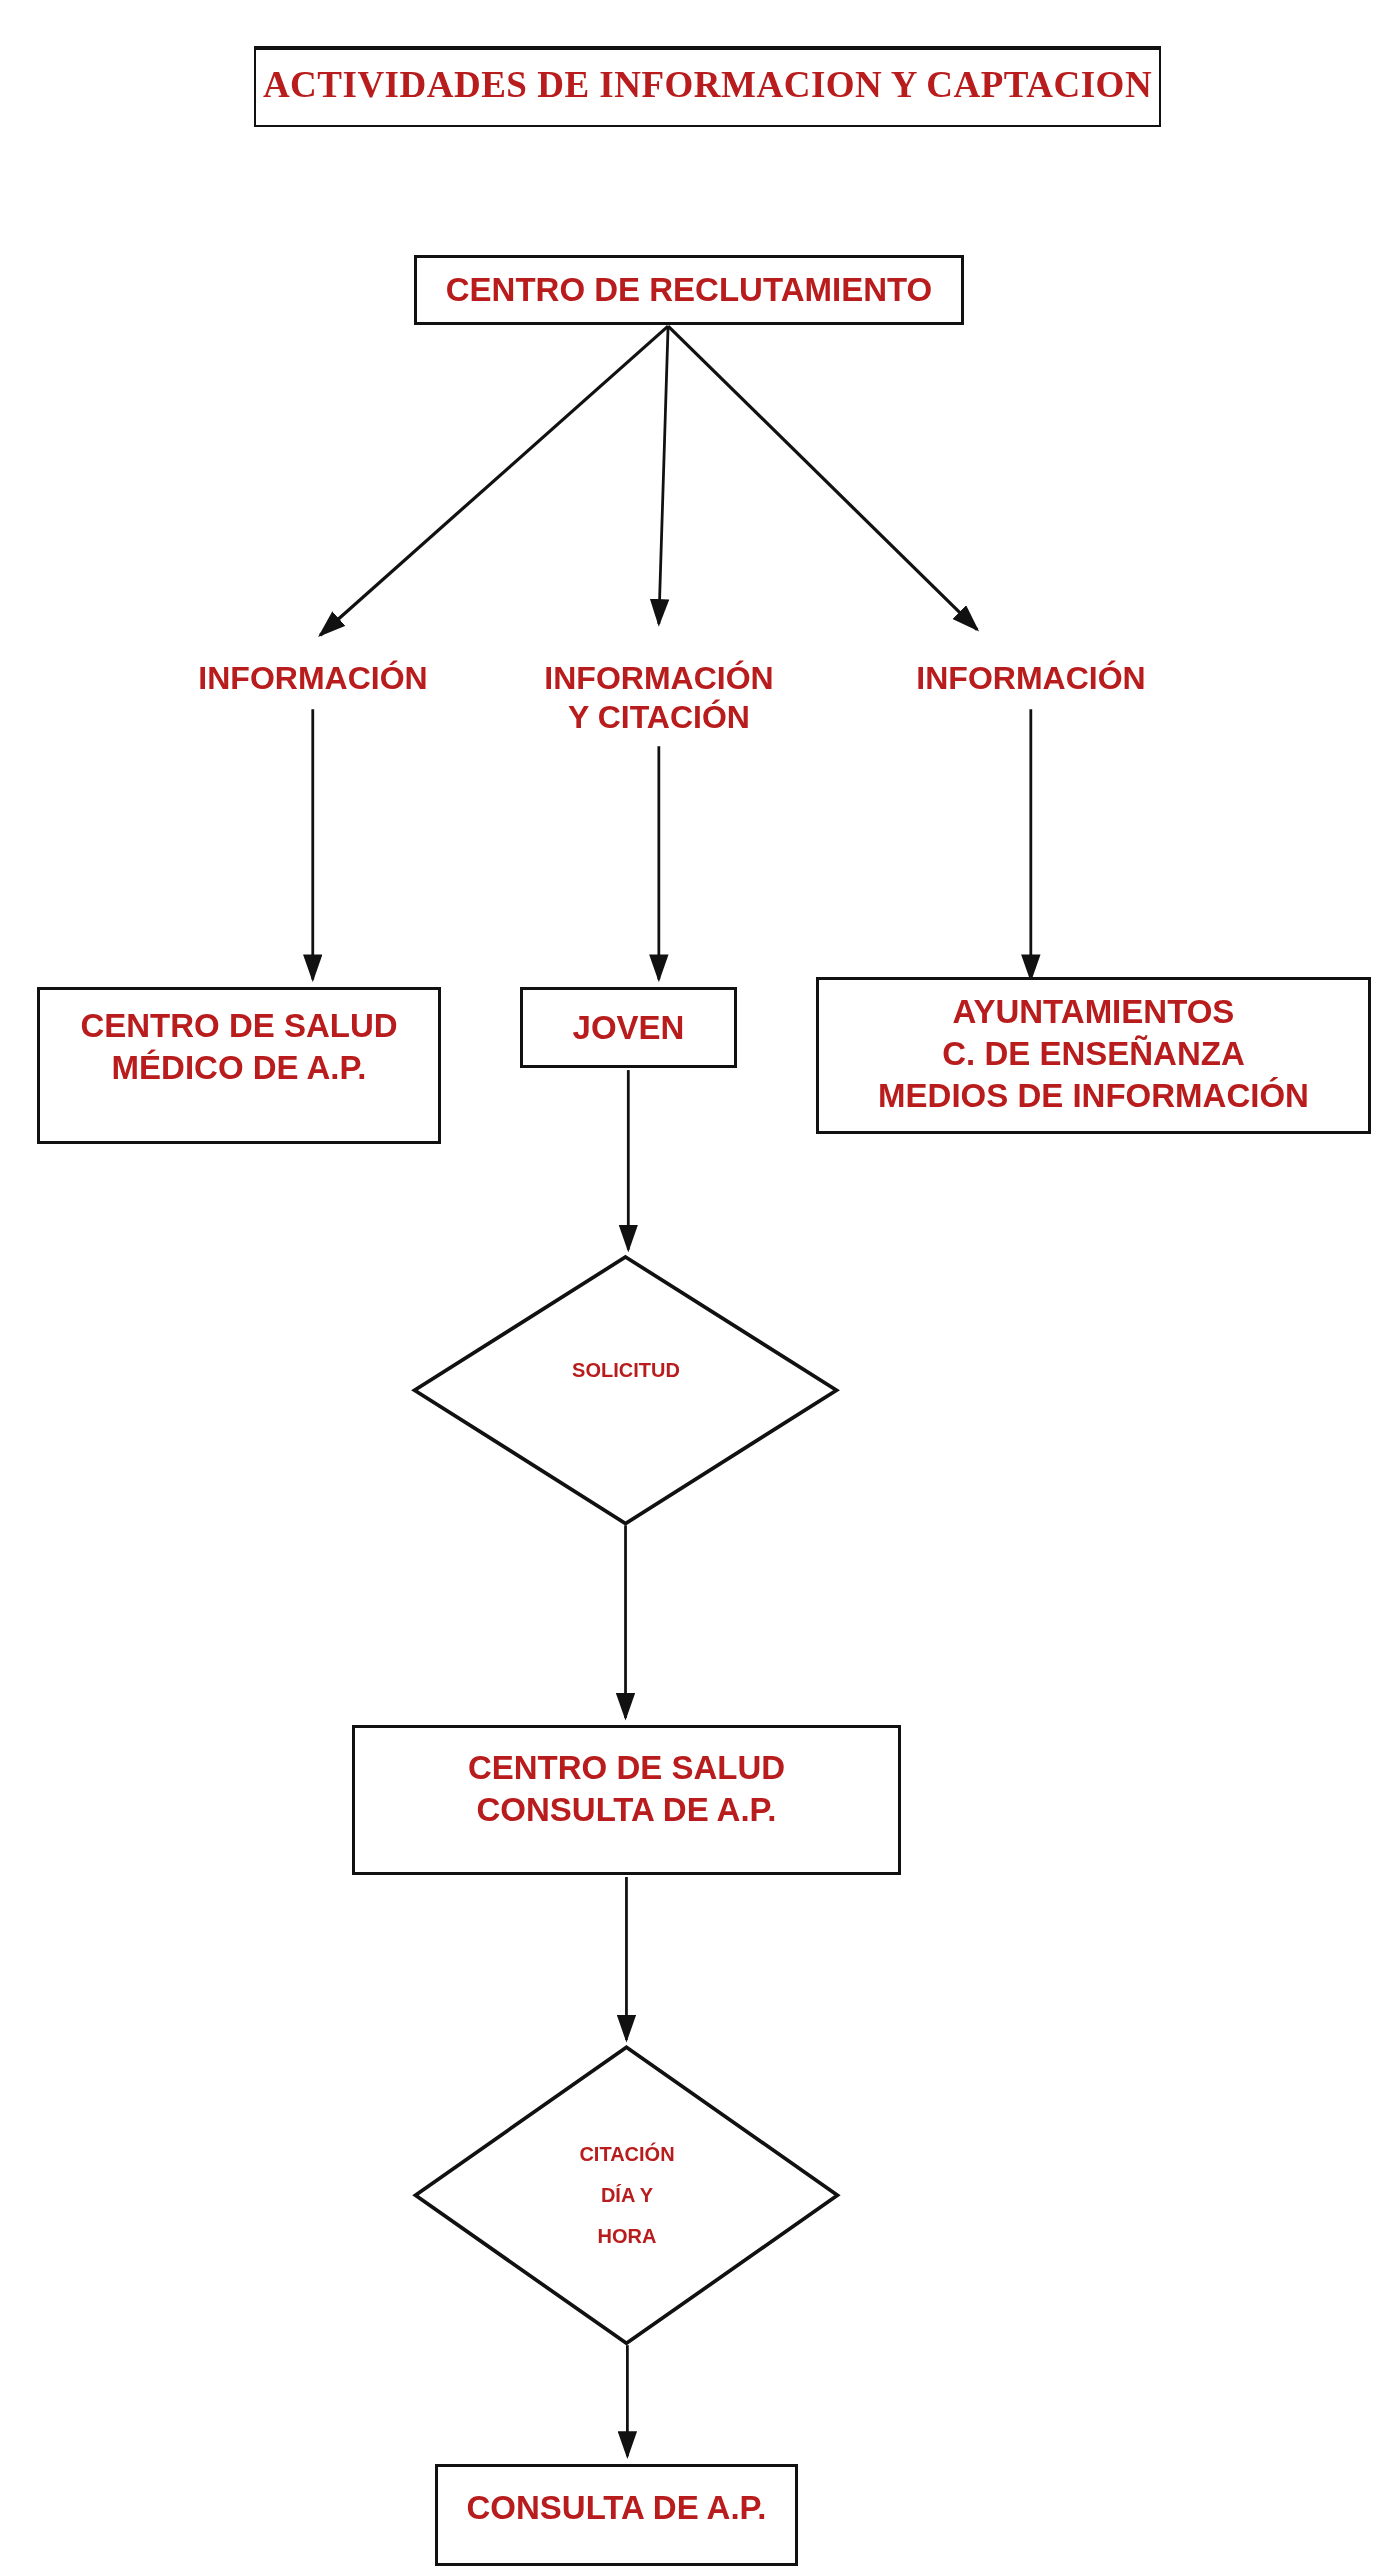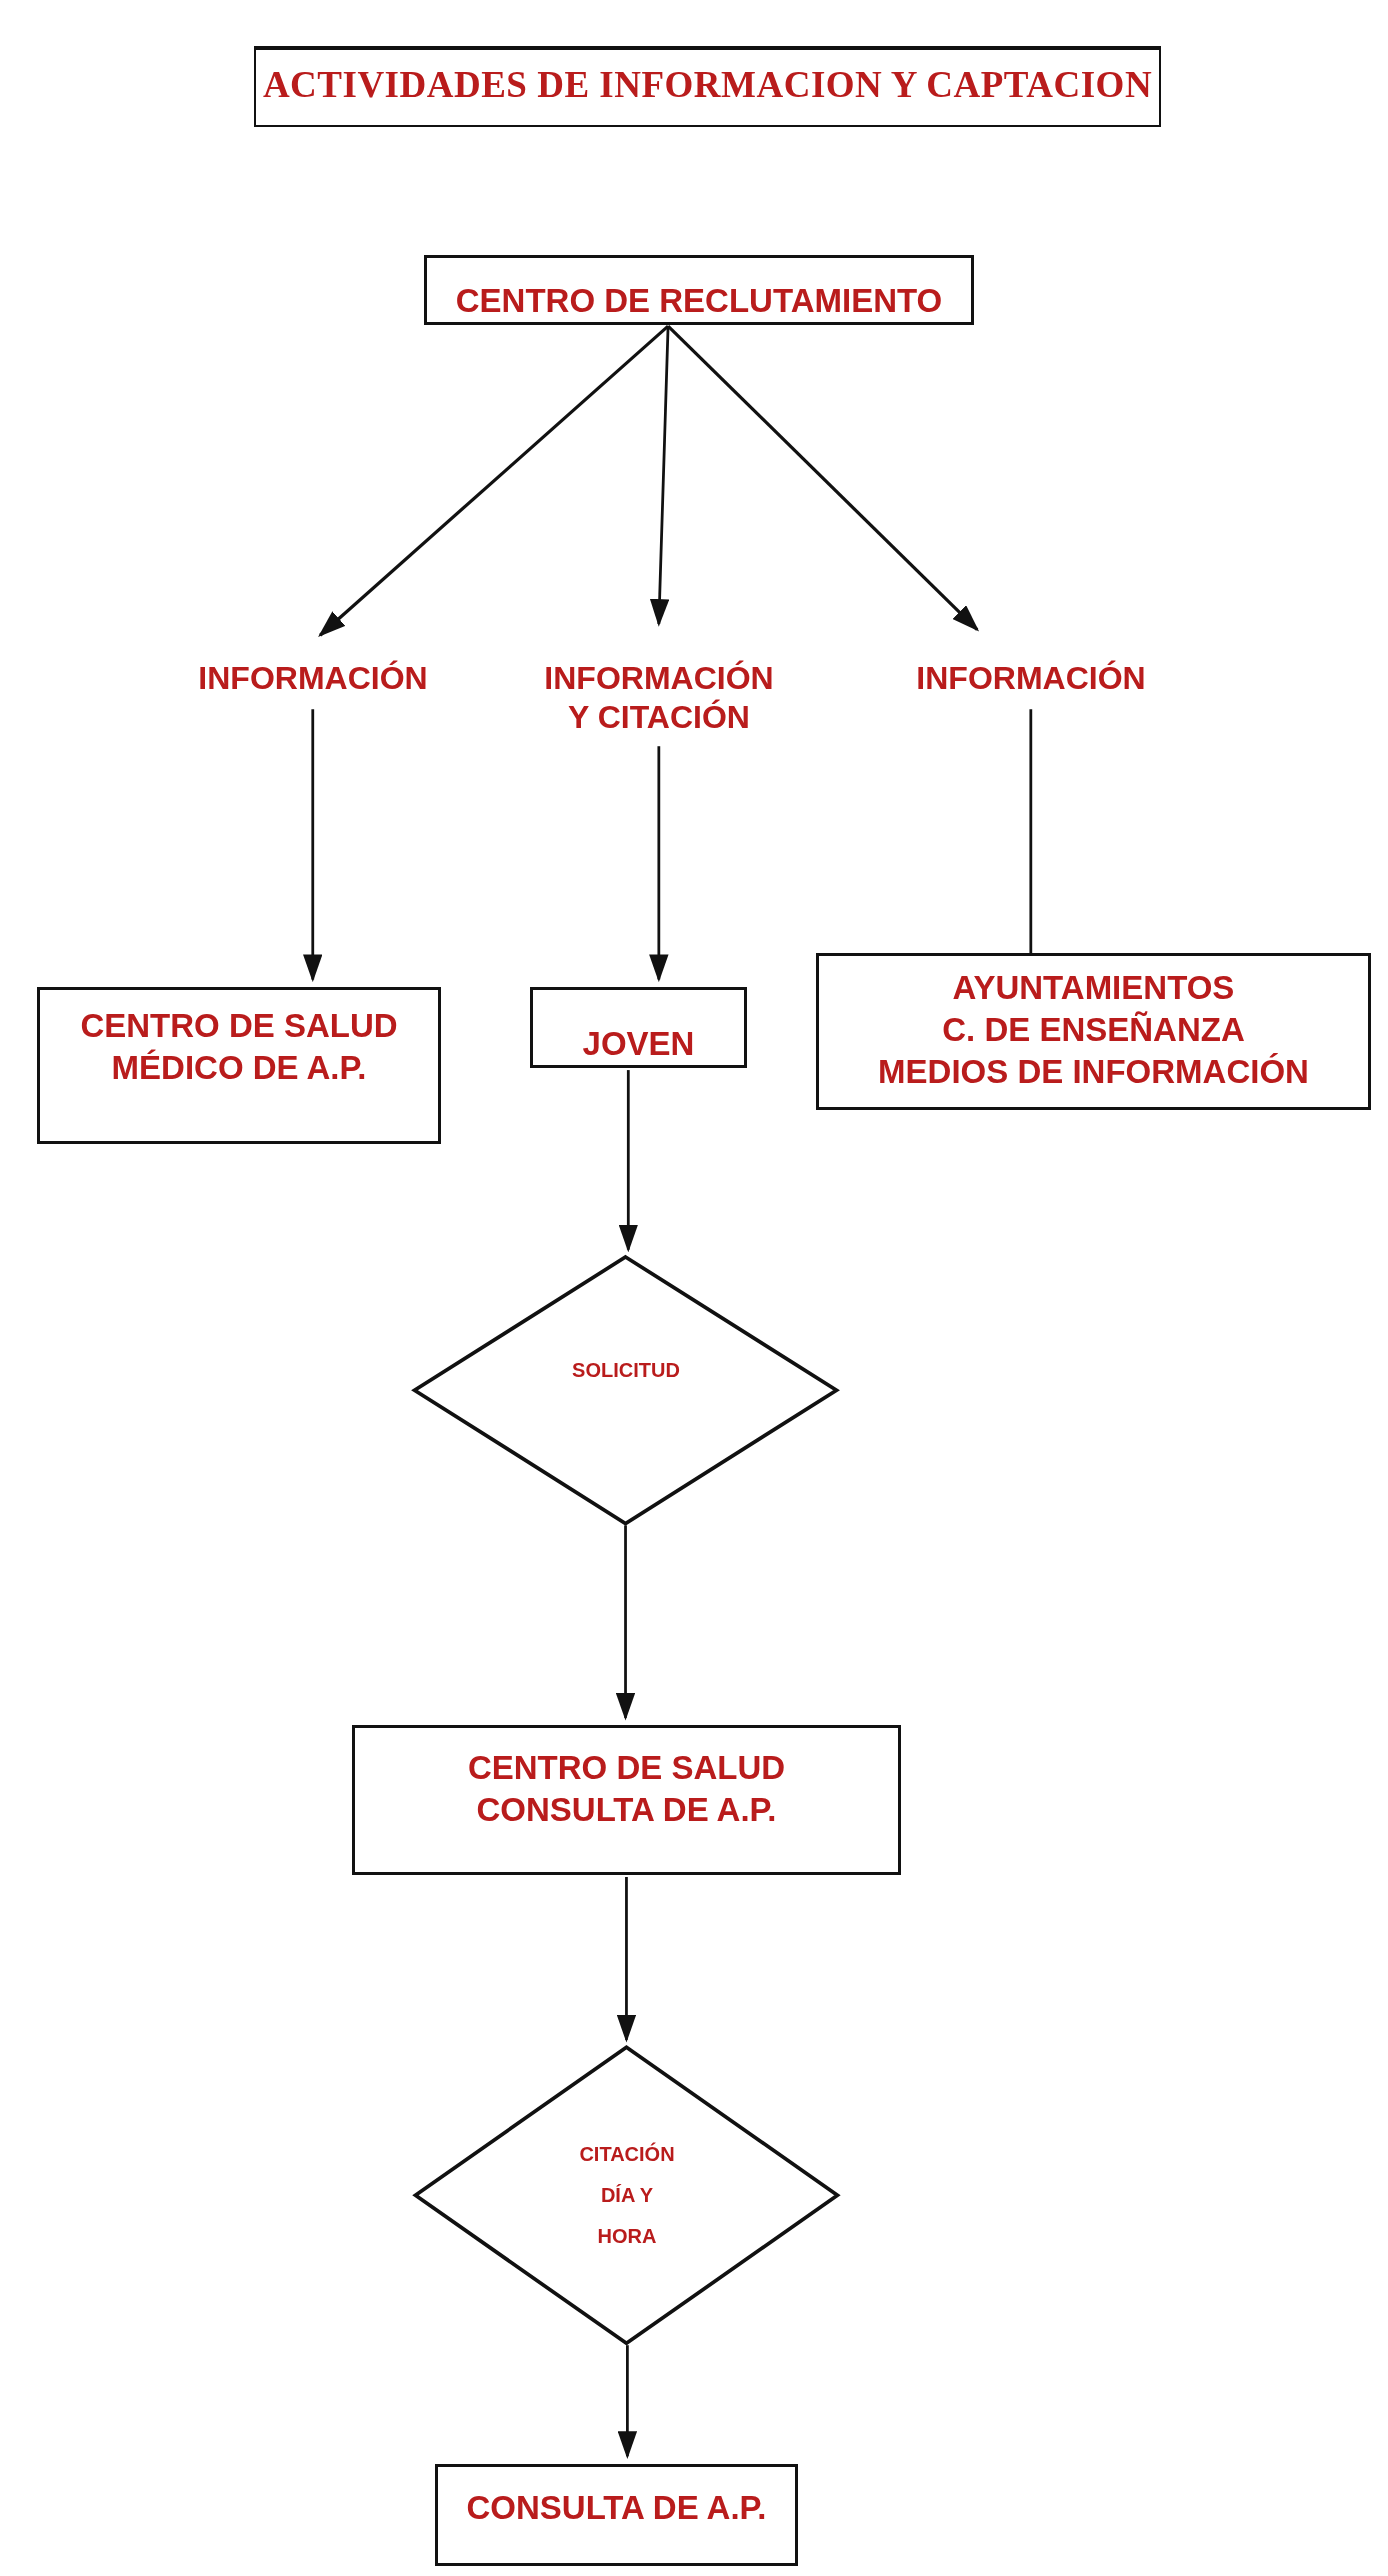--- a/index.html
+++ b/index.html
@@ -29,23 +29,22 @@
     background: #ffffff;
     text-align: center;
     font-size: 33px;
     font-weight: 700;
     line-height: 42px;
     letter-spacing: 0px;
   }
   .node .ln { display: block; }
   .vcenter {
     display: flex;
-    align-items: flex-end;
+    align-items: center;
     justify-content: center;
-    margin-left: 10px;
   }
   .title-box {
     position: absolute;
     box-sizing: border-box;
     border: 2.8px solid #111111;
     border-top-width: 4.6px;
     background: #ffffff;
     text-align: center;
     font-family: "Liberation Serif", serif;
     font-weight: 700;
@@ -117,21 +116,21 @@
 
   <div class="node" style="left:37px; top:987px; width:404px; height:157px; padding-top:15px;">
     <span class="ln">CENTRO DE SALUD</span>
     <span class="ln">MÉDICO DE A.P.</span>
   </div>
 
   <div class="node vcenter" style="left:520px; top:987px; width:217px; height:81px;">
     <span>JOVEN</span>
   </div>
 
-  <div class="node" style="left:816px; top:953px; width:555px; height:157px; padding-top:11px;">
+  <div class="node" style="left:816px; top:977px; width:555px; height:157px; padding-top:11px;">
     <span class="ln">AYUNTAMIENTOS</span>
     <span class="ln">C. DE ENSEÑANZA</span>
     <span class="ln">MEDIOS DE INFORMACIÓN</span>
   </div>
 
   <div class="diamond-label" style="left:441px; top:1350px; width:370px;">
     <span class="ln" style="display:block">SOLICITUD</span>
   </div>
 
   <div class="node" style="left:352px; top:1725px; width:549px; height:150px; padding-top:18.5px;">

